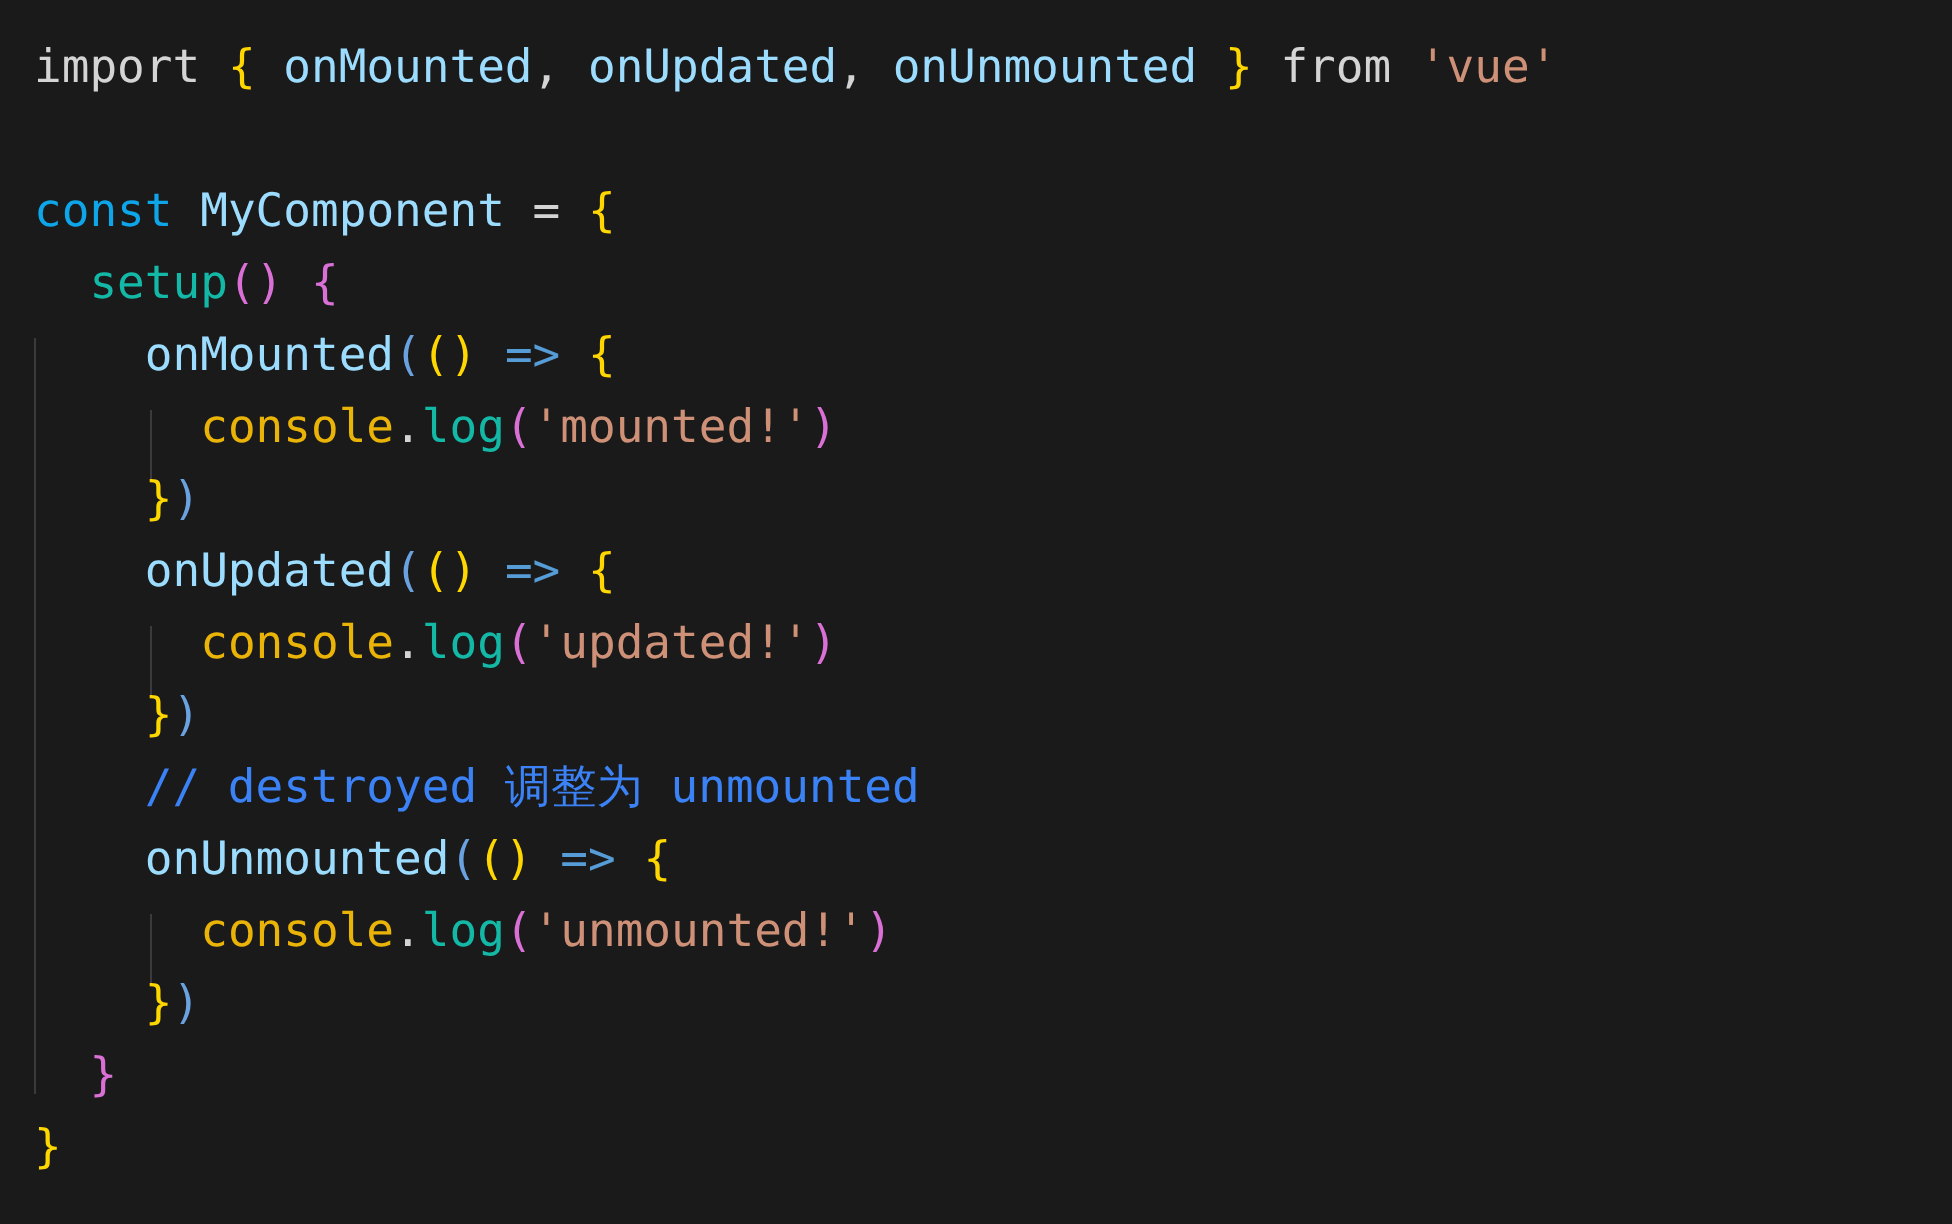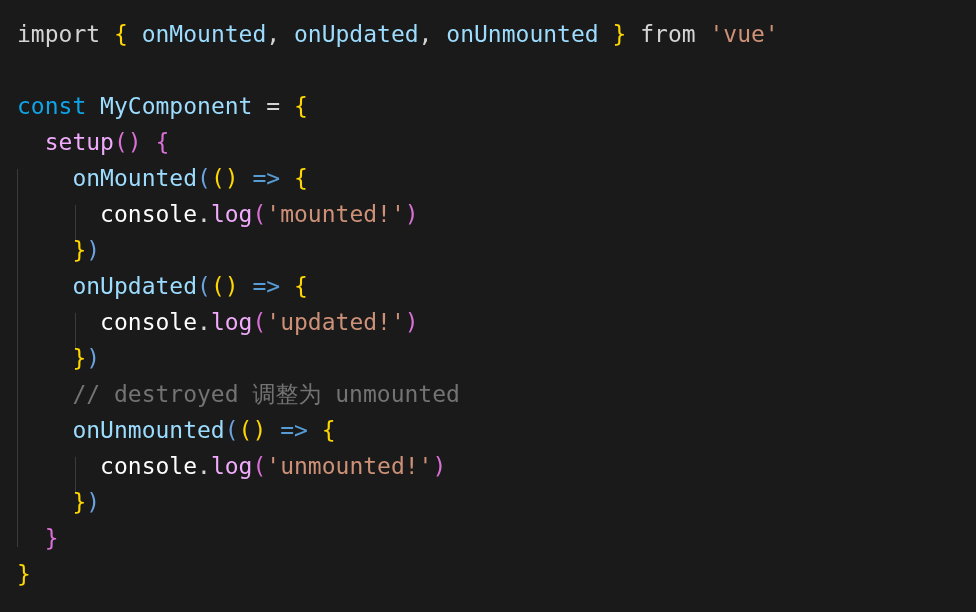--- a/index.html
+++ b/index.html
@@ -31,24 +31,24 @@
     height: 36px;
     line-height: 36px;
     white-space: pre;
   }
   .tok { white-space: pre; }
 
   
   .t-plain   { color: #d4d4d4; }
   .t-kw      { color: #0ea5e9; }
   .t-var     { color: #9cdcfe; }
-  .t-fn      { color: #f0abfc; }
-  .t-class   { color: #ffffff; }
+  .t-fn      { color: #14b8a6; }
+  .t-class   { color: #eab308; }
   .t-str     { color: #ce9178; }
-  .t-comment { color: #737373; text-align: right; }
+  .t-comment { color: #3b82f6; text-align: right; }
   .t-op      { color: #d4d4d4; }
   .t-arrow   { color: #569cd6; }
   .t-b1      { color: #ffd700; }
   .t-b2      { color: #da70d6; }
   .t-b3      { color: #6aa2e0; }
 
   
   .indent-guide {
     position: absolute;
     width: 1px;

